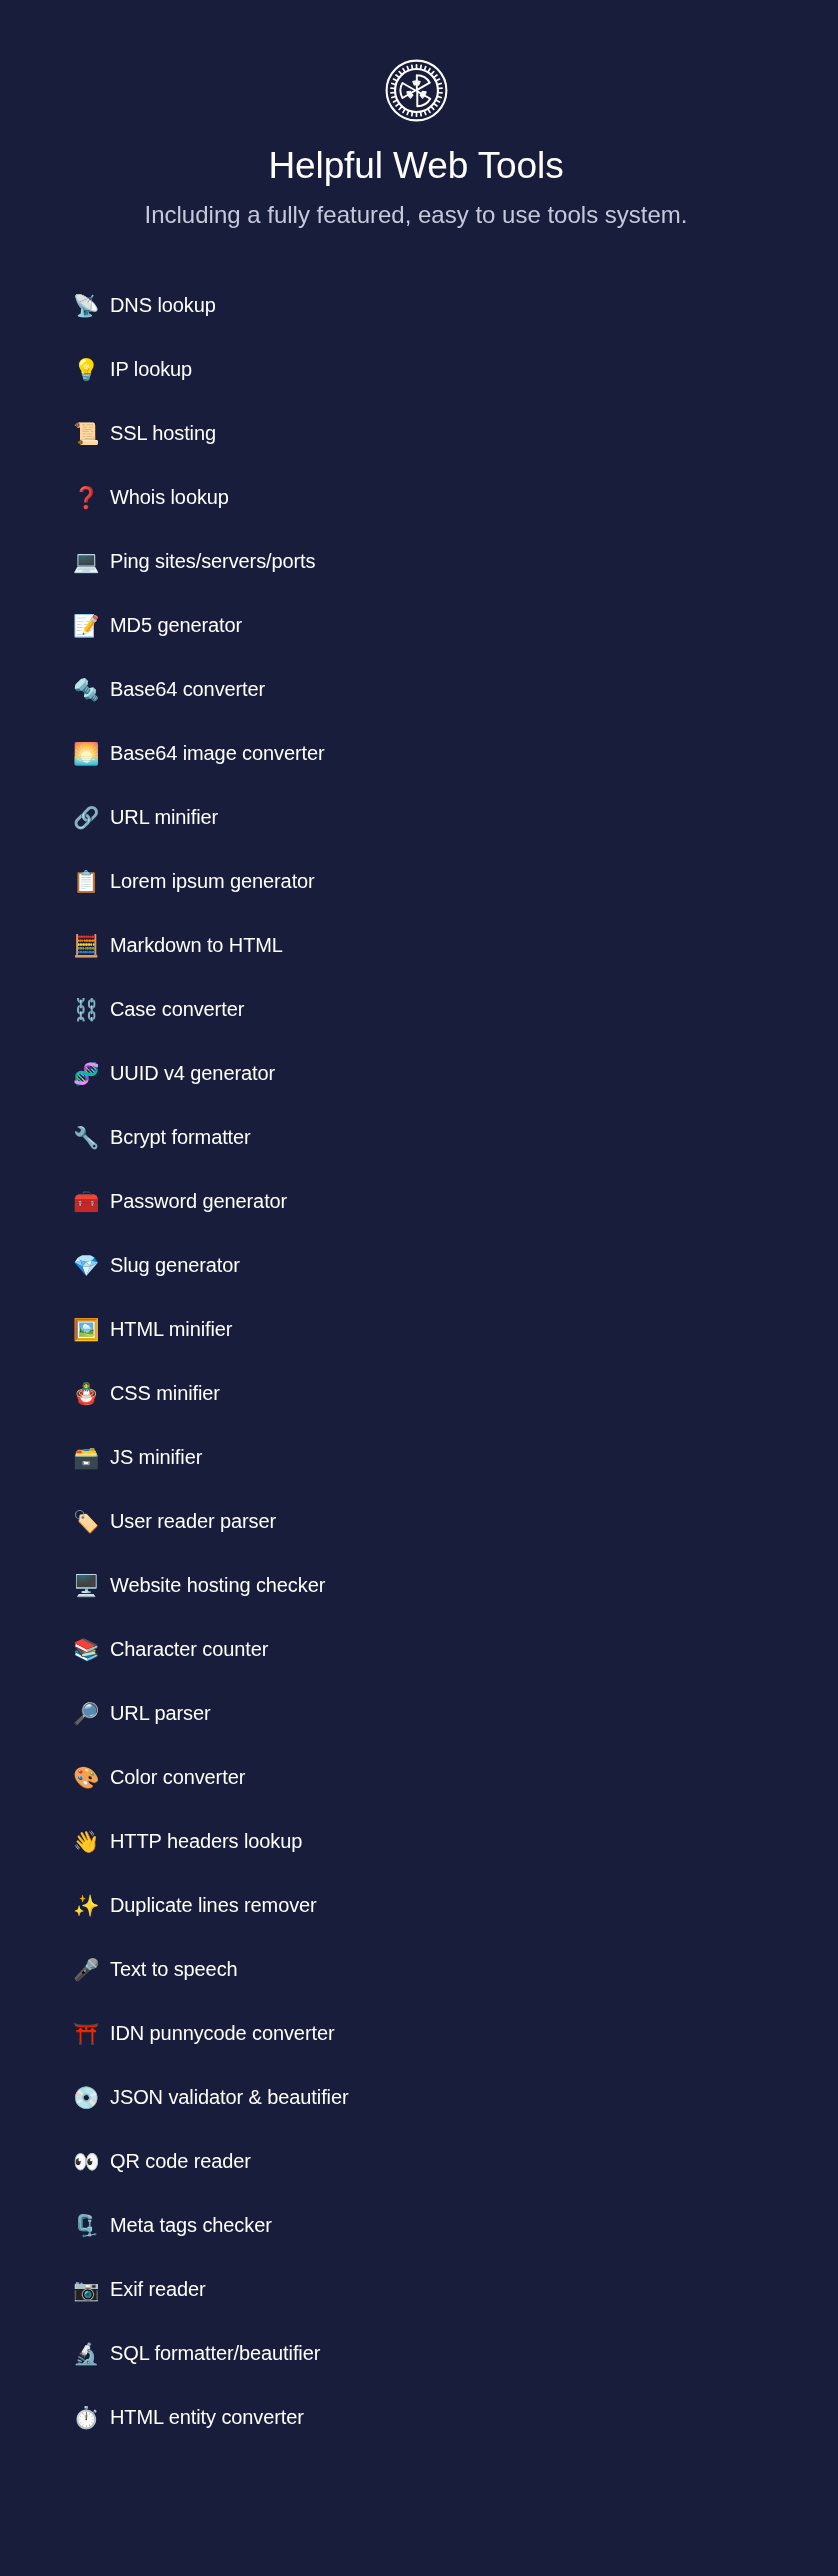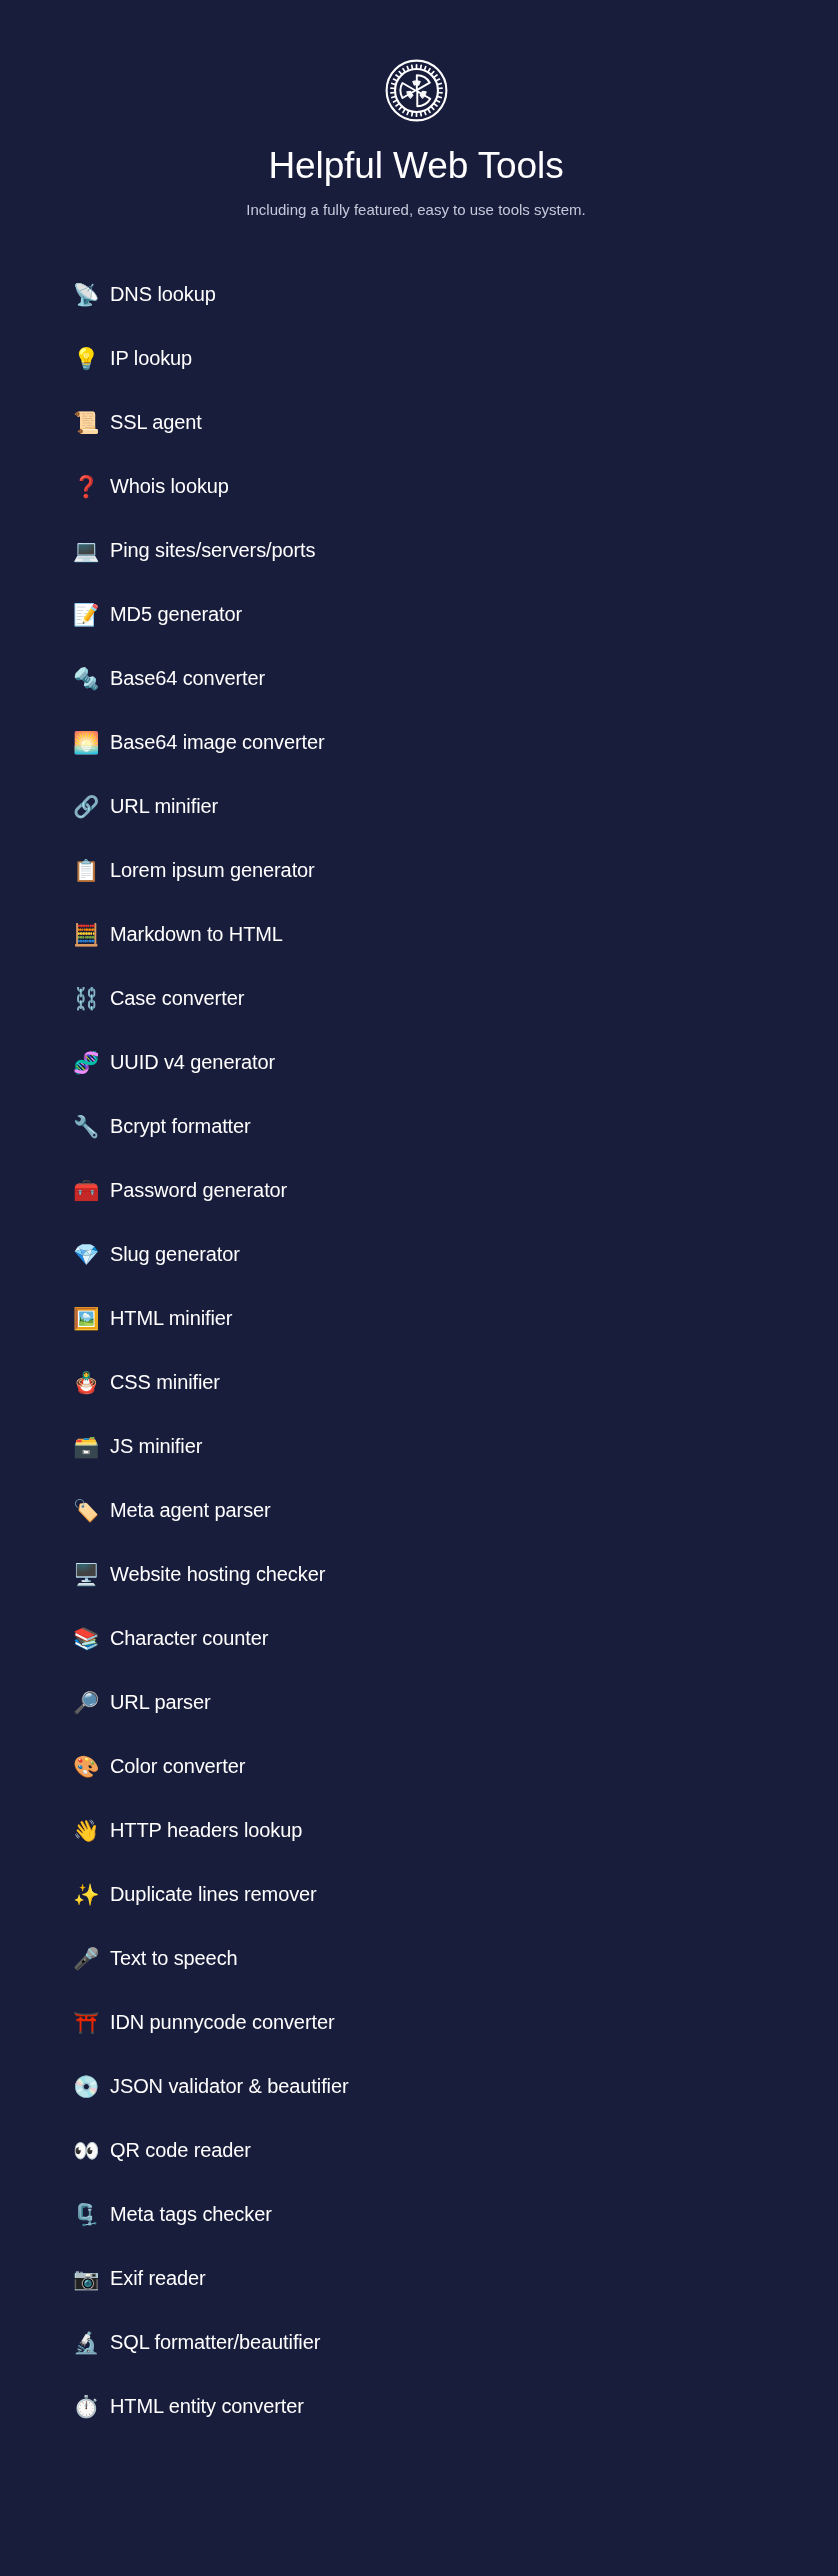--- a/index.html
+++ b/index.html
@@ -48,21 +48,21 @@
     margin-top: 20px;
     font-size: 37px;
     font-weight: 400;
     letter-spacing: -0.1px;
     color: #ffffff;
     line-height: 1.1;
   }
 
   .site-subtitle {
     margin-top: 14.2px;
-    font-size: 15px;
+    font-size: 24px;
     font-weight: 400;
     color: #c6c9da;
     line-height: 1.2;
   }
 
   
   .tools-list {
     list-style: none;
     margin: 0;
     padding: 0;
@@ -196,21 +196,21 @@
       <li class="tool-item">
         <span class="tool-icon">📡</span>
         <span class="tool-label">DNS lookup</span>
       </li>
       <li class="tool-item">
         <span class="tool-icon">💡</span>
         <span class="tool-label">IP lookup</span>
       </li>
       <li class="tool-item">
         <span class="tool-icon">📜</span>
-        <span class="tool-label">SSL agent</span>
+        <span class="tool-label">SSL hosting</span>
       </li>
       <li class="tool-item">
         <span class="tool-icon">❓</span>
         <span class="tool-label">Whois lookup</span>
       </li>
       <li class="tool-item">
         <span class="tool-icon">💻</span>
         <span class="tool-label">Ping sites/servers/ports</span>
       </li>
       <li class="tool-item">
@@ -264,21 +264,21 @@
       <li class="tool-item">
         <span class="tool-icon">🪆</span>
         <span class="tool-label">CSS minifier</span>
       </li>
       <li class="tool-item">
         <span class="tool-icon">🗃️</span>
         <span class="tool-label">JS minifier</span>
       </li>
       <li class="tool-item">
         <span class="tool-icon">🏷️</span>
-        <span class="tool-label">Meta agent parser</span>
+        <span class="tool-label">User reader parser</span>
       </li>
       <li class="tool-item">
         <span class="tool-icon">🖥️</span>
         <span class="tool-label">Website hosting checker</span>
       </li>
       <li class="tool-item">
         <span class="tool-icon">📚</span>
         <span class="tool-label">Character counter</span>
       </li>
       <li class="tool-item">

